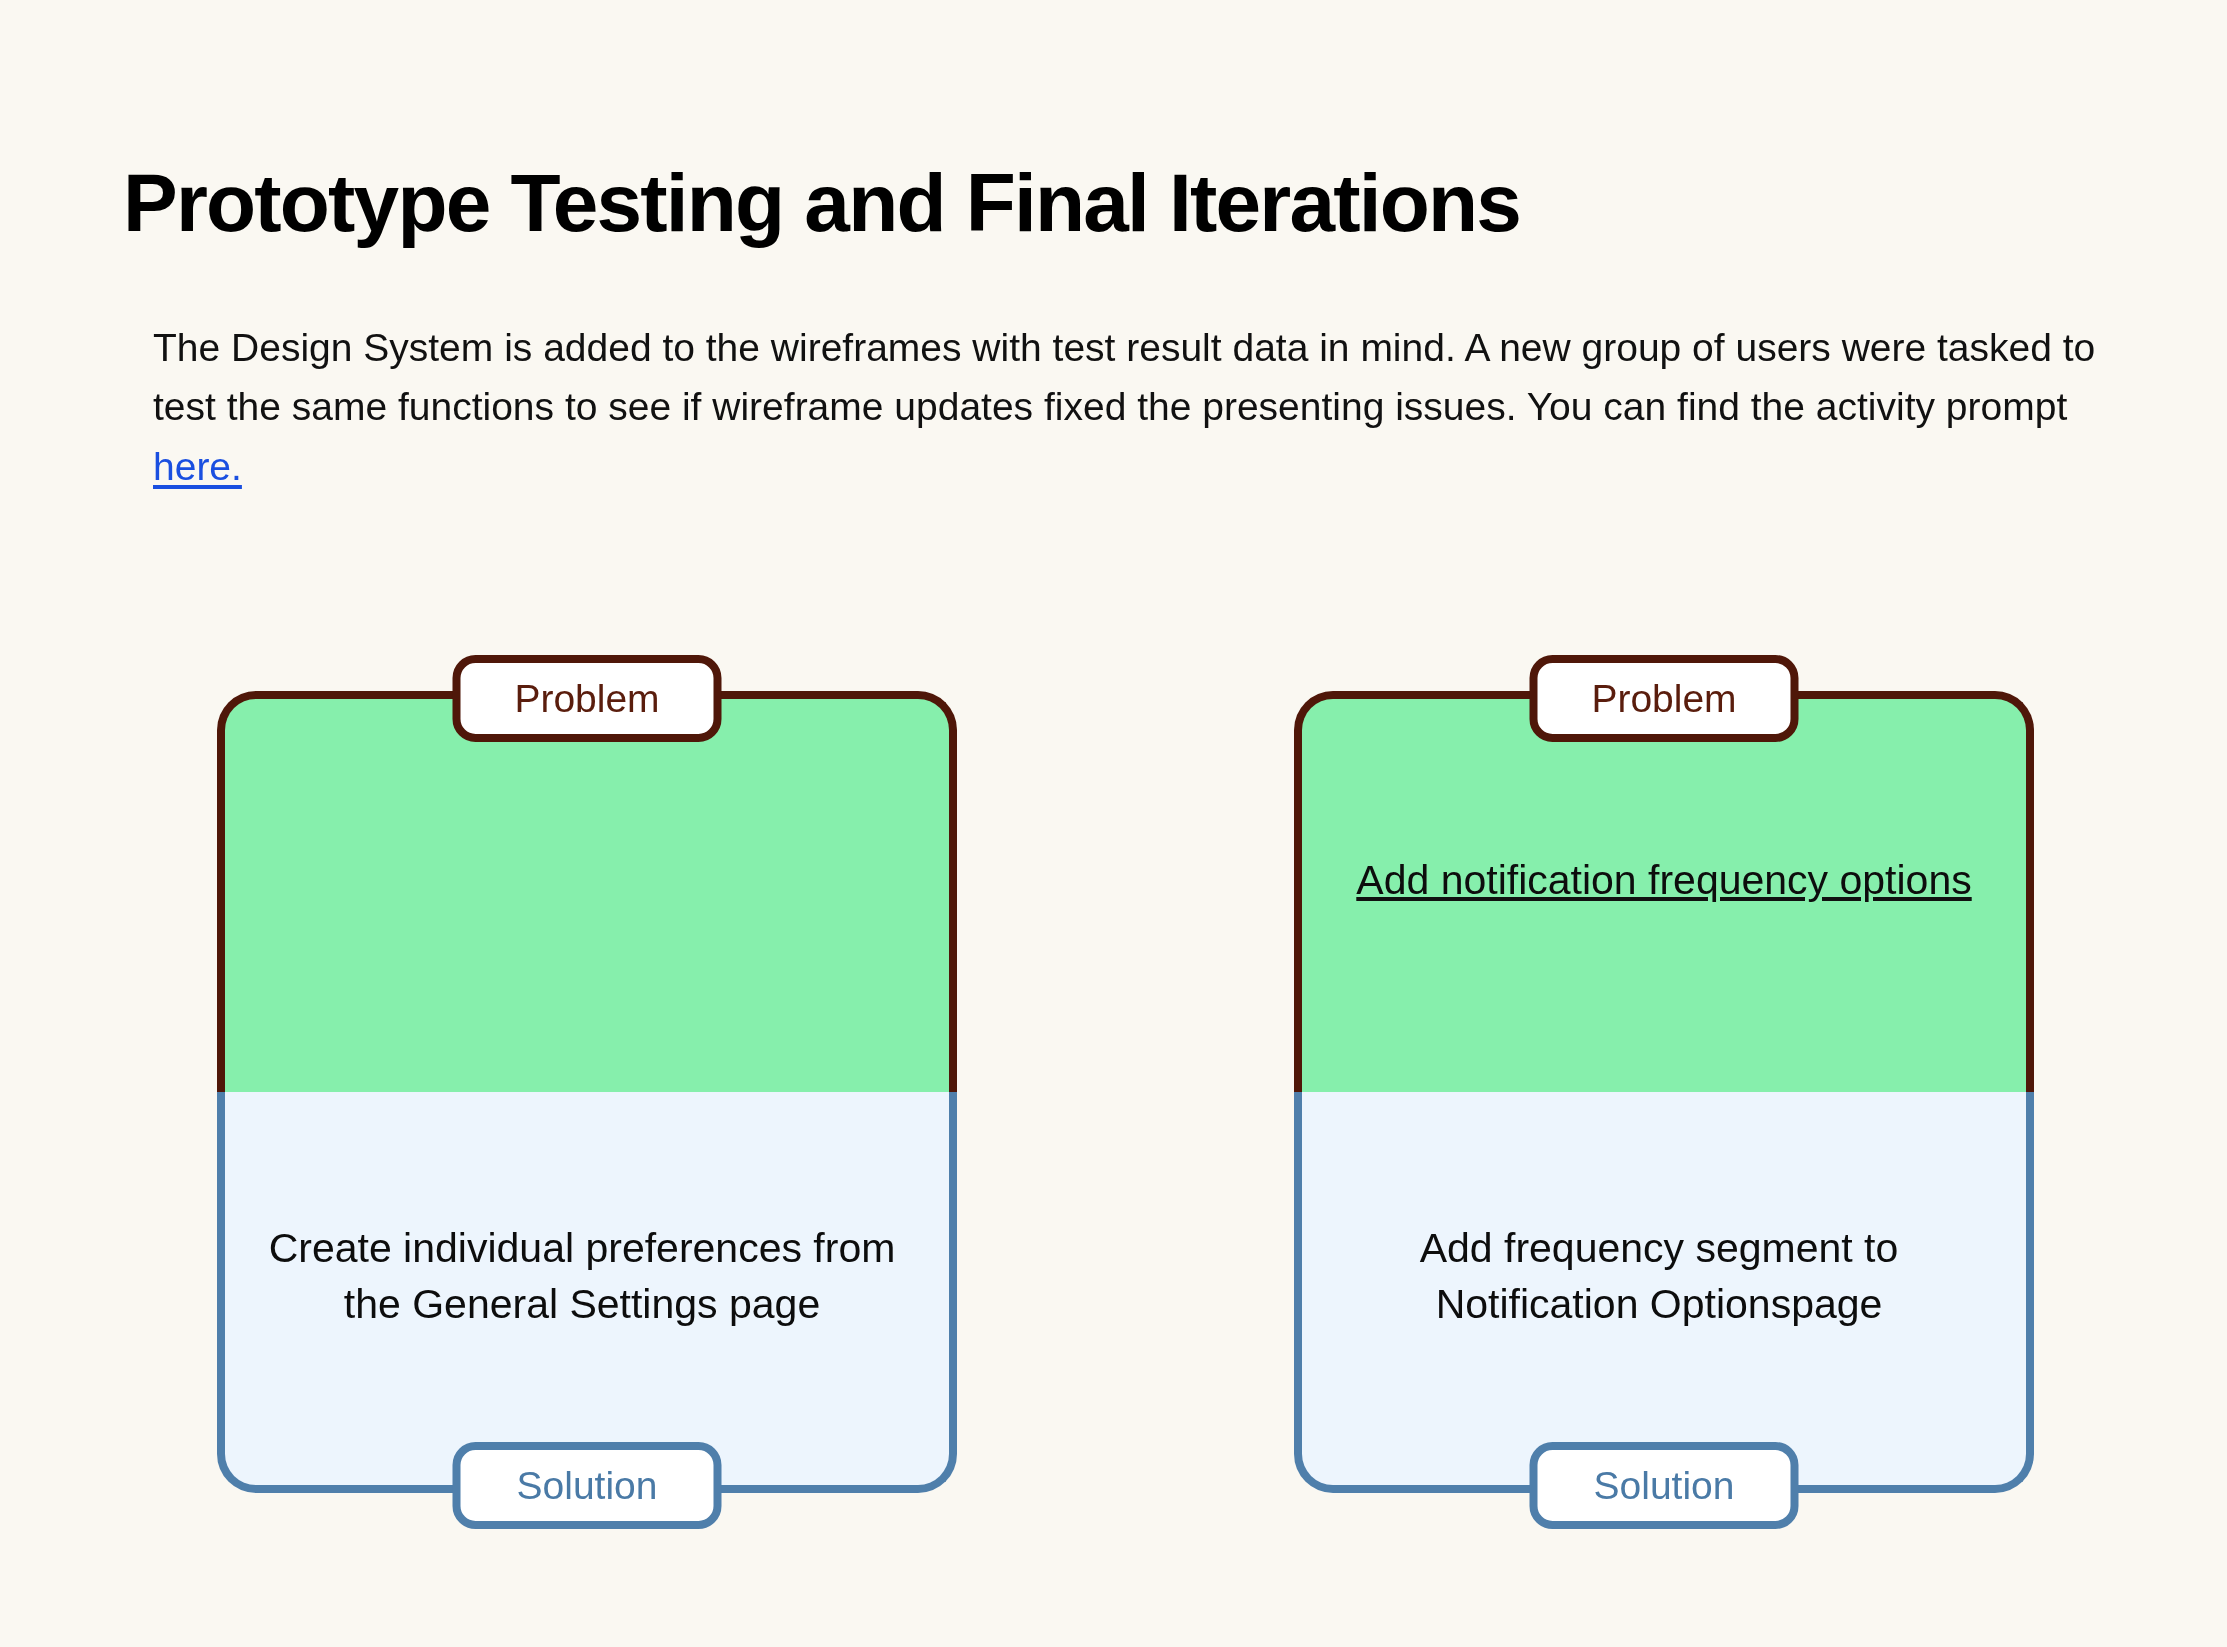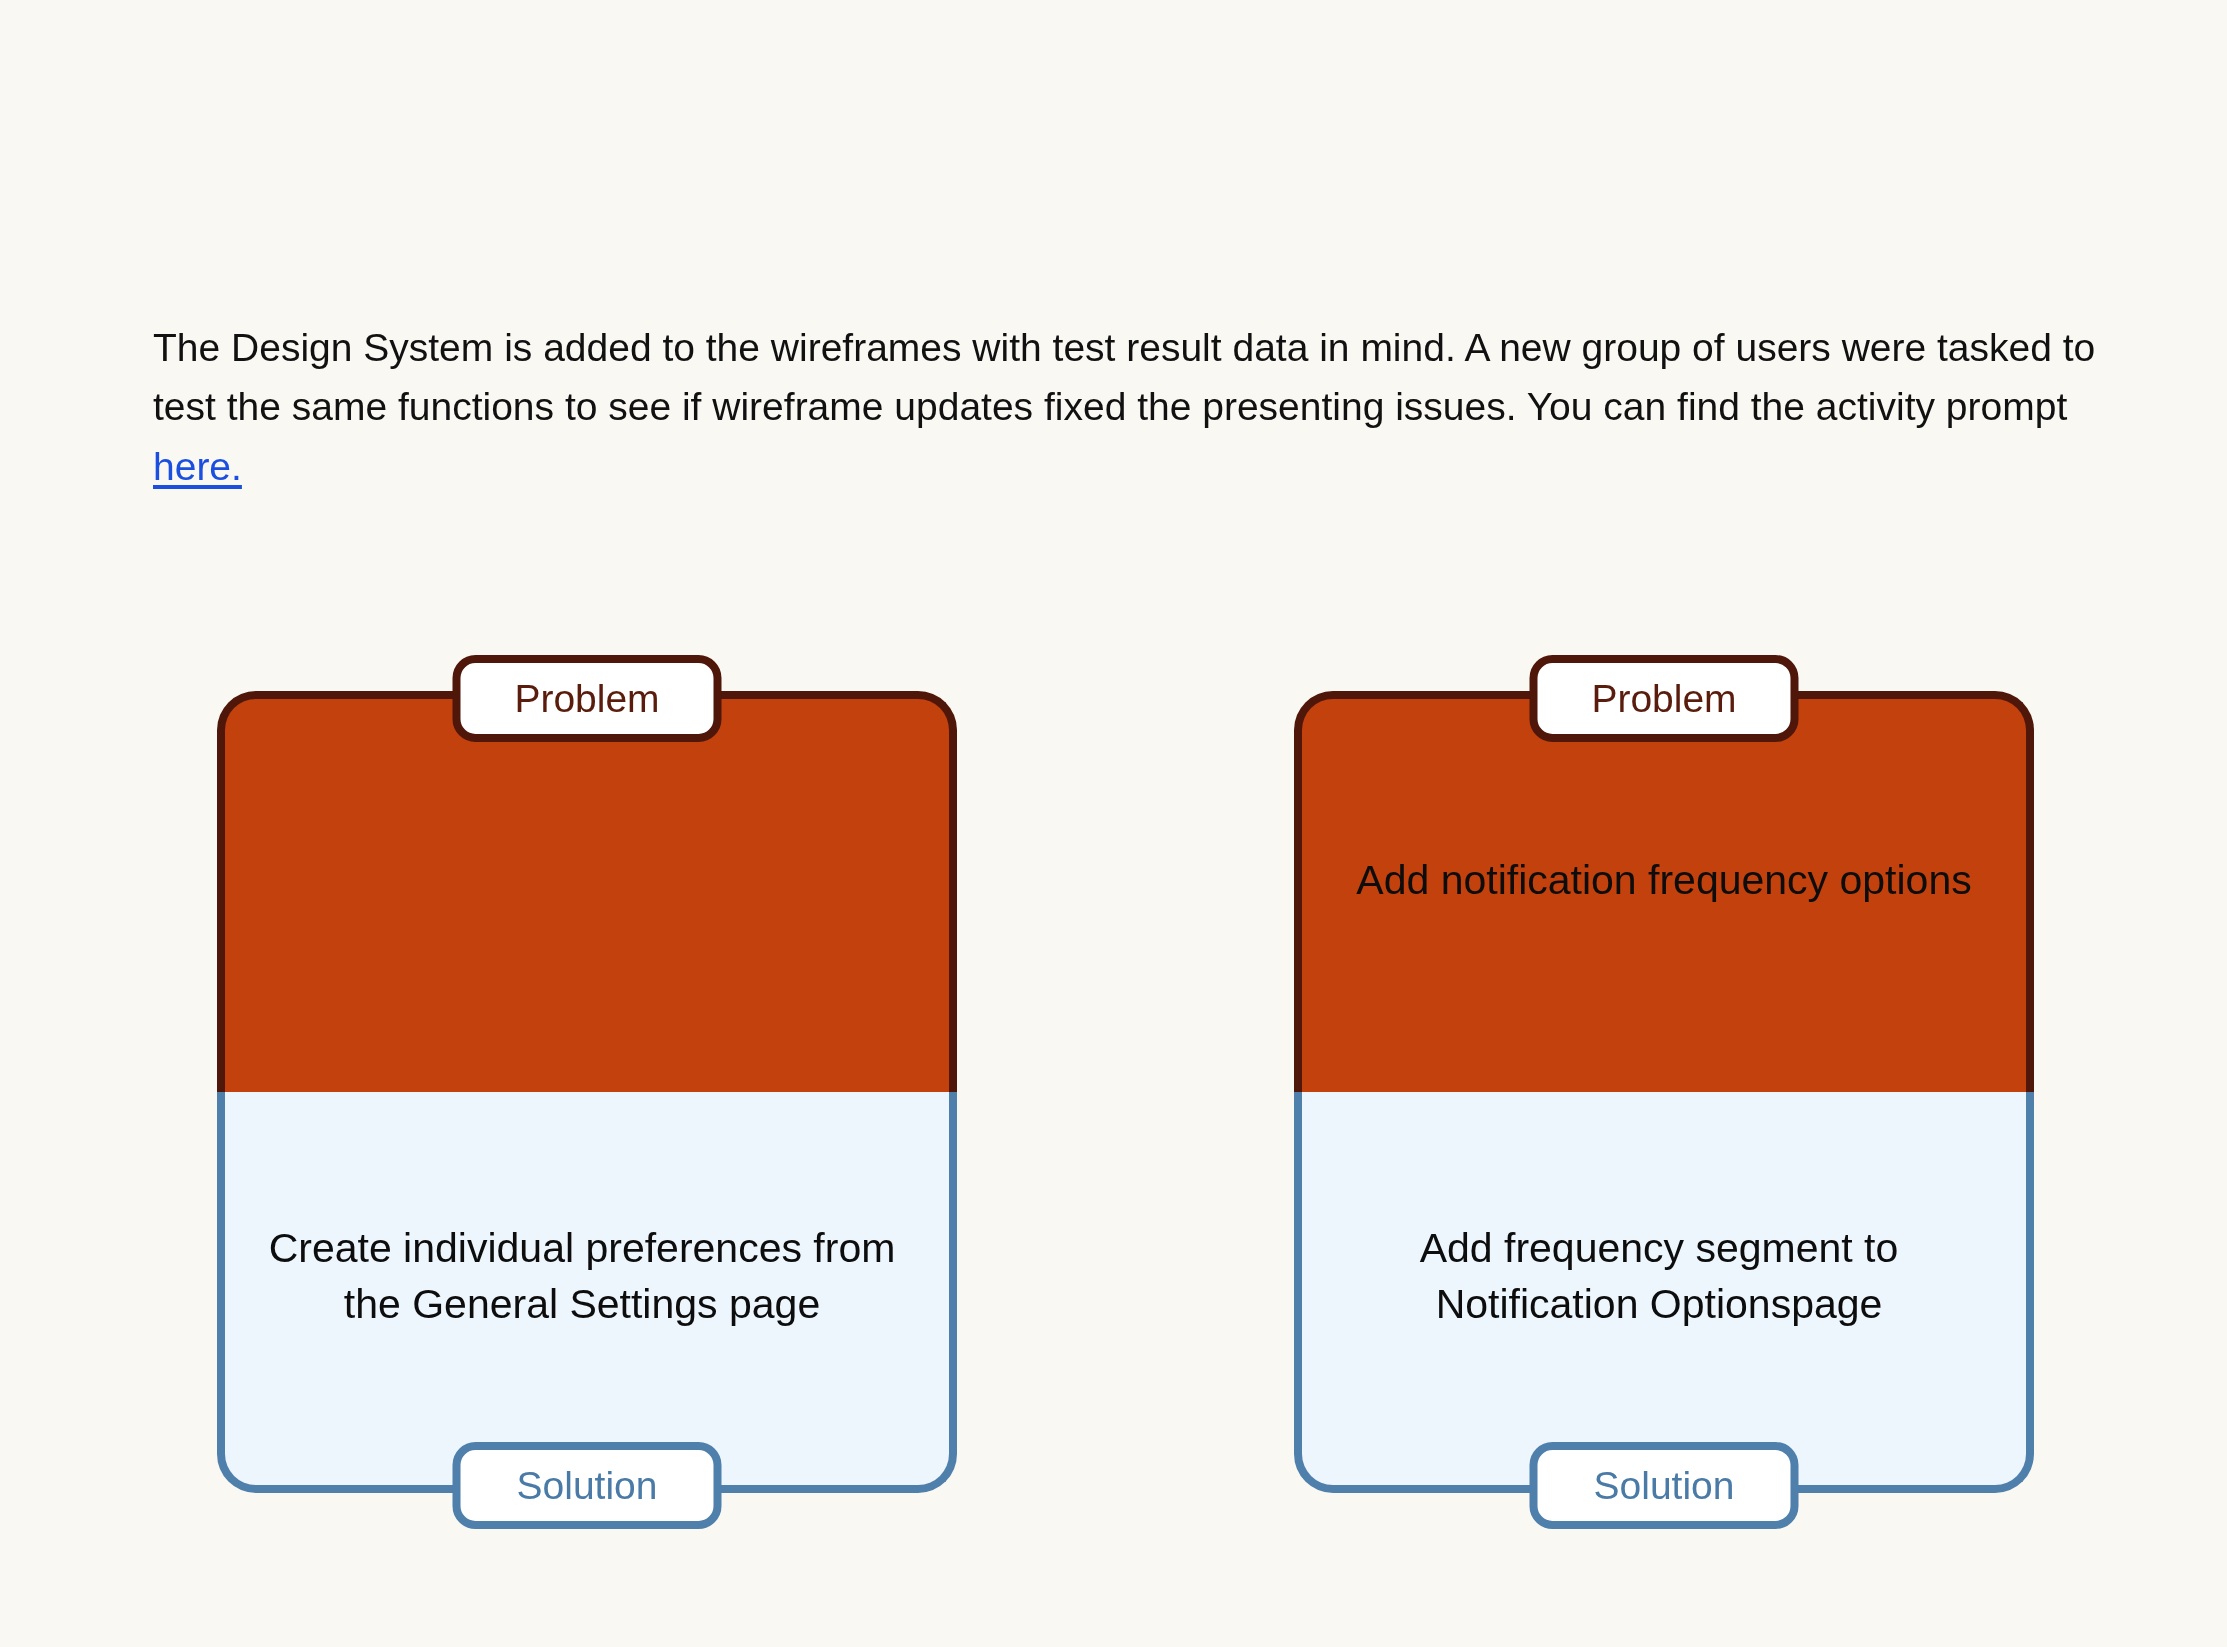--- a/index.html
+++ b/index.html
@@ -80,24 +80,25 @@
     width: 100%;
     box-sizing: border-box;
     display: flex;
     align-items: center;
     justify-content: center;
   }
 
   .card-problem {
     top: 0;
     height: 401px;
-    background: #c2410c;
+    background: #86efac;
     border: 8px solid #4f1709;
     border-bottom: none;
     border-radius: 39px 39px 0 0;
+    text-decoration: underline;
   }
 
   .card-solution {
     top: 401px;
     height: 401px;
     background: #edf5fd;
     border: 8px solid #4f7fab;
     border-top: none;
     border-radius: 0 0 39px 39px;
   }
@@ -142,20 +143,21 @@
     border: 8px solid #4f7fab;
     color: #4a7aa6;
     text-align: center;
   }
 </style>
 </head>
 <body>
 
 <div class="page">
 
+  <h1 class="page-title">Prototype Testing and Final Iterations</h1>
 
   <p class="intro"><span>The Design System is added to the wireframes with test result data in mind. A new group of users were tasked to test the same functions to see if wireframe updates fixed the presenting issues. You can find the activity prompt </span><span class="intro-link">here.</span></p>
 
   <div class="cards">
 
     <div class="card card-left">
       <div class="card-half card-problem">
         <div class="badge badge-problem">Problem</div>
       </div>
       <div class="card-half card-solution">

